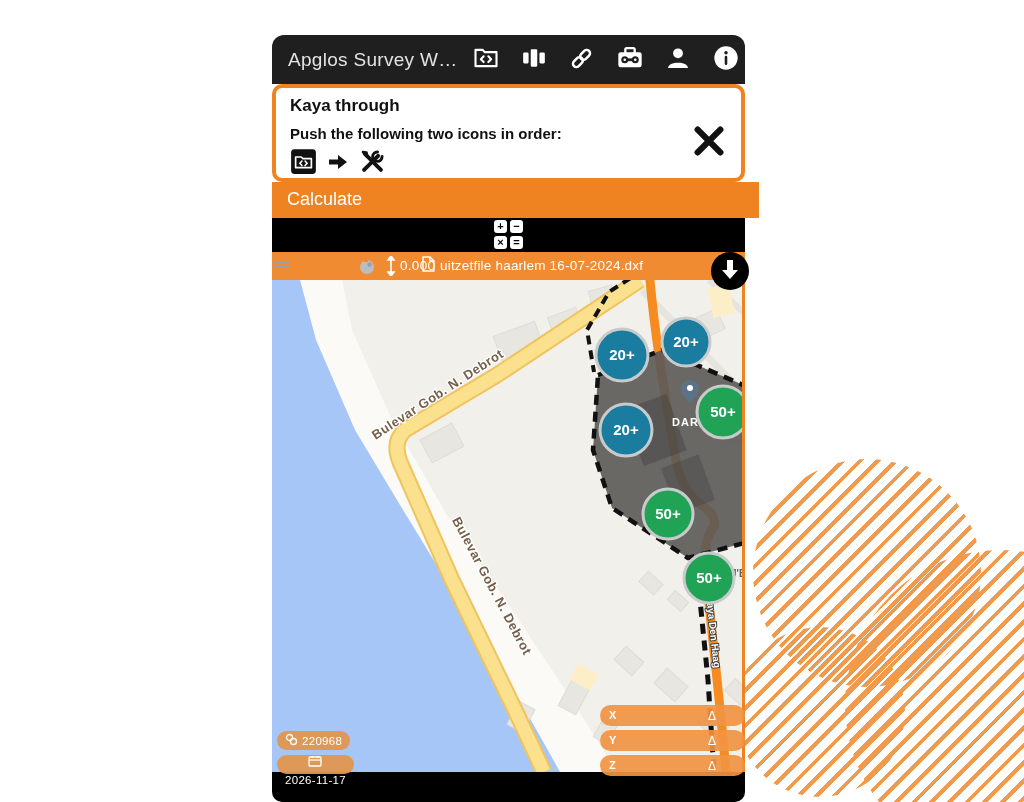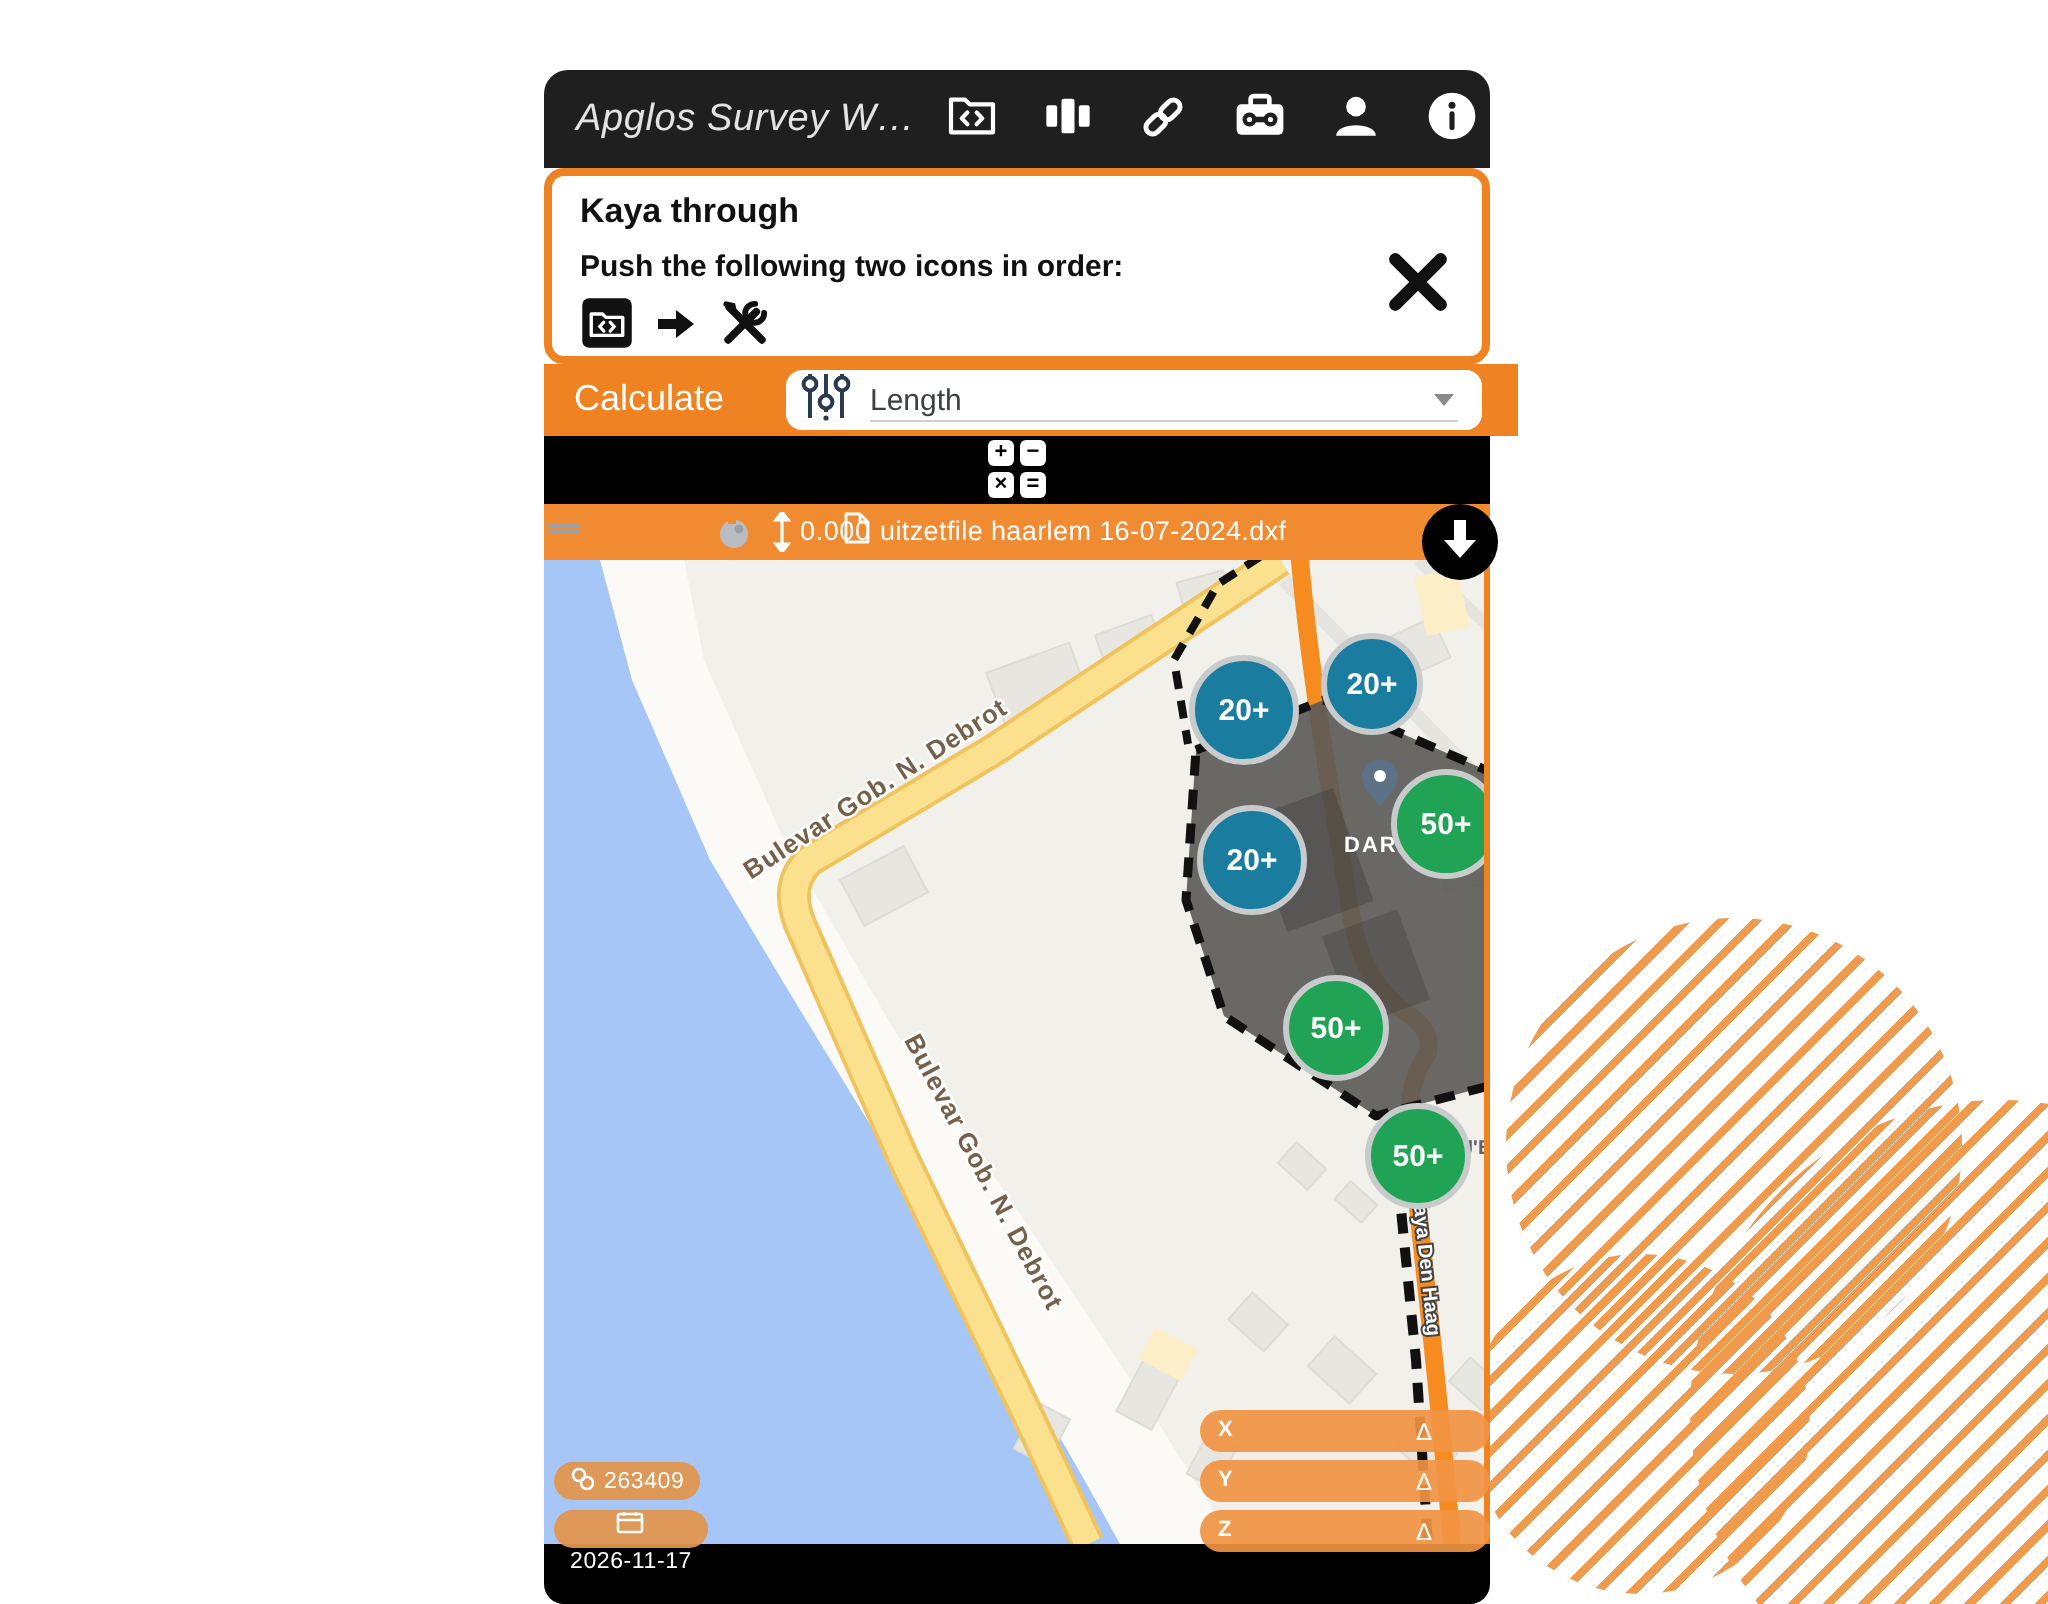--- a/index.html
+++ b/index.html
@@ -10,21 +10,21 @@
   .stripes{position:absolute;border-radius:50%;
            background:repeating-linear-gradient(135deg,#F09A4E 0 4px,transparent 4px 12.5px);}
   .stripes.c1{left:753px;top:459px;width:228px;height:228px;}
   .stripes.c2{left:845px;top:550px;width:310px;height:310px;}
   .stripes.c3{left:735px;top:627px;width:170px;height:170px;}
 
   
   .app{position:absolute;left:272px;top:35px;width:473px;height:767px;}
 
   .toolbar{position:absolute;left:0;top:0;width:473px;height:49px;background:#1F1F1F;
-           border-radius:12px 12px 0 0;display:flex;align-items:center;padding:0 12px 0 16px;font-style:italic;}
+           border-radius:12px 12px 0 0;display:flex;align-items:center;padding:0 12px 0 16px;}
   .toolbar .title{color:#E3E3E3;font-size:19px;letter-spacing:.3px;flex:0 0 auto;}
   .toolbar .spacer{flex:1;}
   .tb-btn{width:40px;height:40px;display:flex;align-items:center;justify-content:center;
           background:none;border:none;padding:0;cursor:pointer;flex:0 0 auto;margin-left:8px;}
 
   .walkthrough{position:absolute;left:0;top:49px;width:473px;height:98px;background:#fff;
                border:4px solid #F08321;border-radius:10px;padding:8px 14px;}
   .wt-title{font-size:17px;font-weight:bold;color:#111;}
   .wt-instruction{font-size:15px;font-weight:bold;color:#111;margin-top:9px;}
   .wt-icons{display:flex;align-items:center;gap:9px;margin-top:6px;}
@@ -187,36 +187,20 @@
           <svg width="34" height="34" viewBox="0 0 30 30" stroke="#111" stroke-width="5.5" stroke-linecap="round">
             <line x1="5" y1="5" x2="25" y2="25"></line>
             <line x1="25" y1="5" x2="5" y2="25"></line>
           </svg>
         </span>
       </button>
     </section>
 
     <div class="calc-row">
       <span class="calc-label">Calculate</span>
-      <div class="calc-select">
-        <span style="margin-left:6px;">
-          <svg width="28" height="26" viewBox="0 0 28 26" fill="none" stroke="#2C3A4F" stroke-width="2">
-            <line x1="6" y1="2" x2="6" y2="24"></line>
-            <line x1="14" y1="2" x2="14" y2="21"></line>
-            <line x1="22" y1="2" x2="22" y2="24"></line>
-            <circle cx="6" cy="7" r="3.2" fill="#fff"></circle>
-            <circle cx="14" cy="16" r="3.2" fill="#fff"></circle>
-            <circle cx="22" cy="7" r="3.2" fill="#fff"></circle>
-            <circle cx="14" cy="24" r="1.3" fill="#2C3A4F" stroke="none"></circle>
-          </svg>
-        </span>
-        <span class="sel-text">Length</span>
-        <span class="underline"></span>
-        <span class="caret"></span>
-      </div>
     </div>
 
     <div class="black-bar">
       <div class="calc-pad">
         <button class="calc-key">+</button>
         <button class="calc-key">−</button>
         <button class="calc-key">×</button>
         <button class="calc-key">=</button>
       </div>
     </div>
@@ -347,21 +331,21 @@
       </span>
     </button>
 
     <button class="badge count">
       <span>
         <svg width="13" height="13" viewBox="0 0 13 13" fill="none" stroke="#fff" stroke-width="1.3">
           <circle cx="4.5" cy="4.5" r="3"></circle>
           <circle cx="8.5" cy="8.5" r="3"></circle>
         </svg>
       </span>
-      <span>263409</span>
+      <span>220968</span>
     </button>
     <button class="badge date">
       <span>
         <svg width="14" height="13" viewBox="0 0 14 13" fill="none" stroke="#fff" stroke-width="1.3">
           <rect x="1" y="2" width="12" height="9" rx="1"></rect>
           <line x1="1" y1="5" x2="13" y2="5"></line>
           <line x1="4" y1="1" x2="4" y2="3"></line>
           <line x1="10" y1="1" x2="10" y2="3"></line>
         </svg>
       </span>

